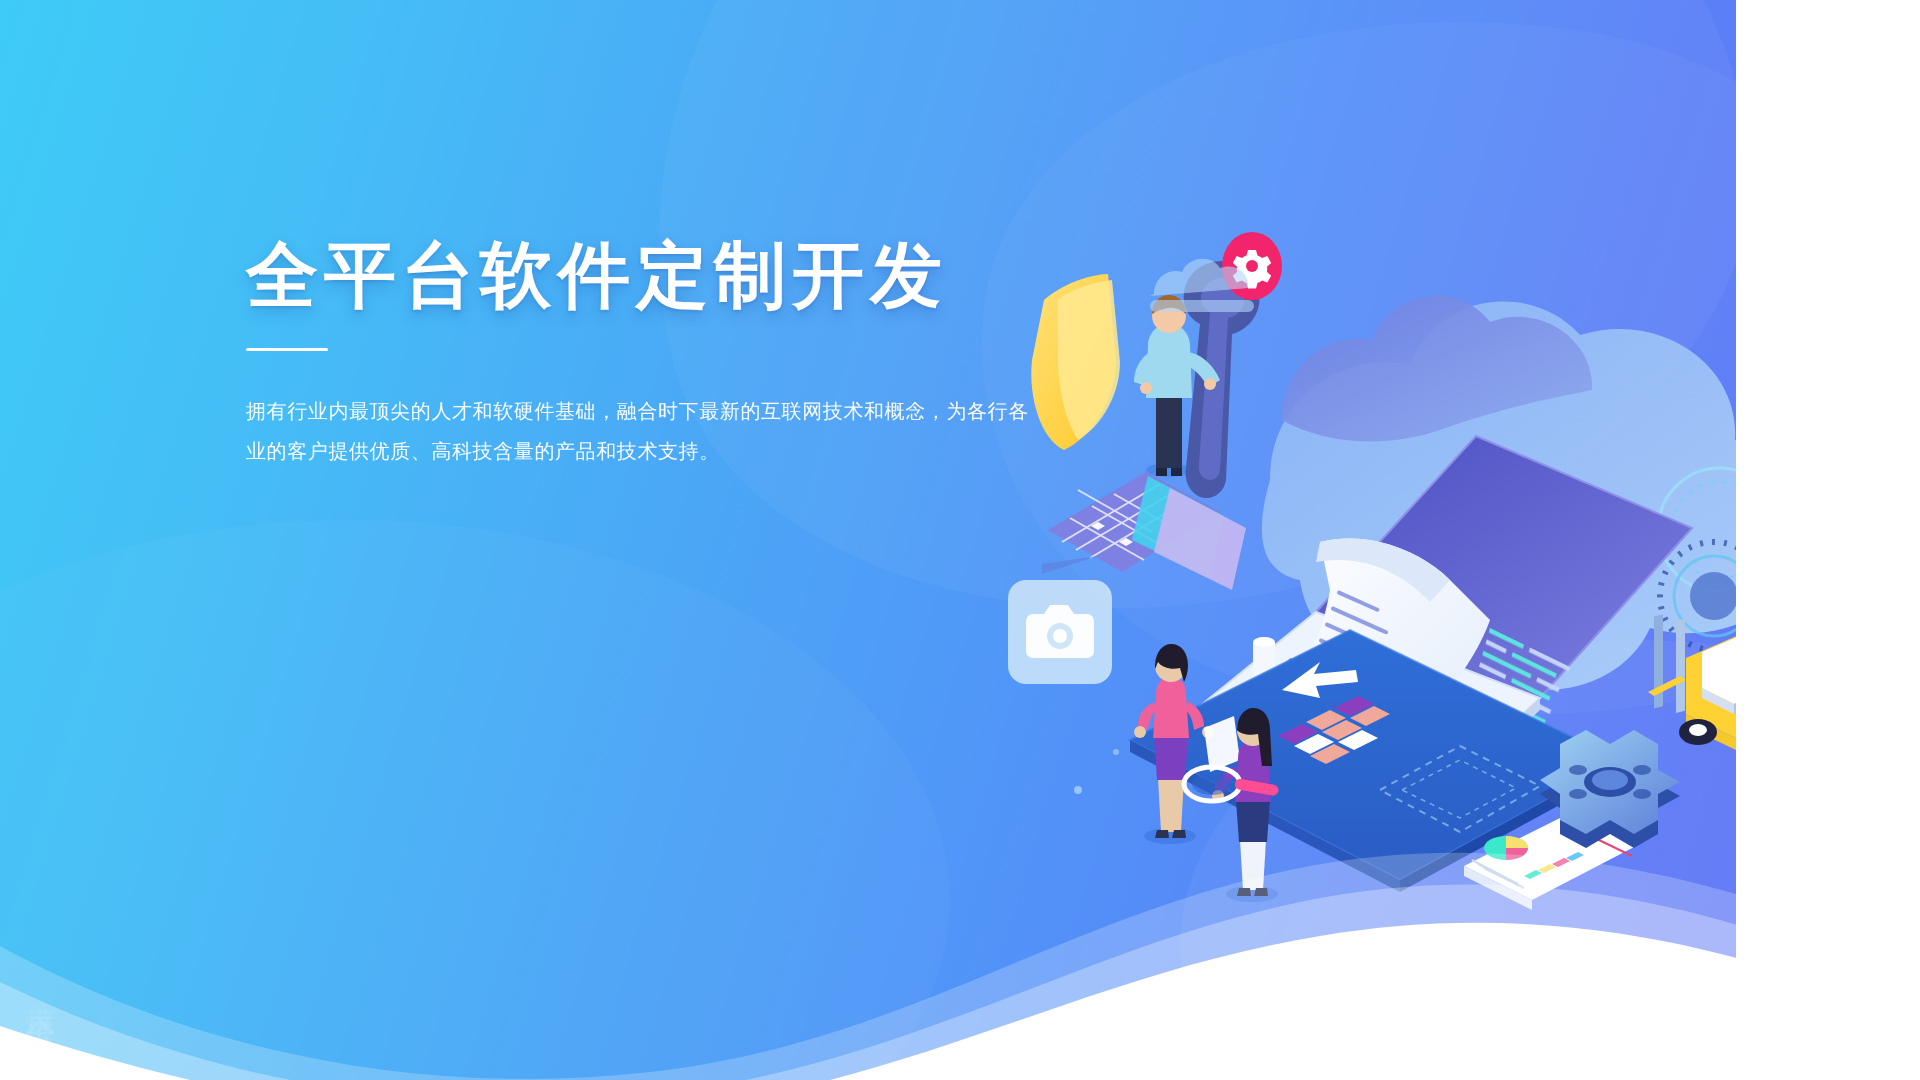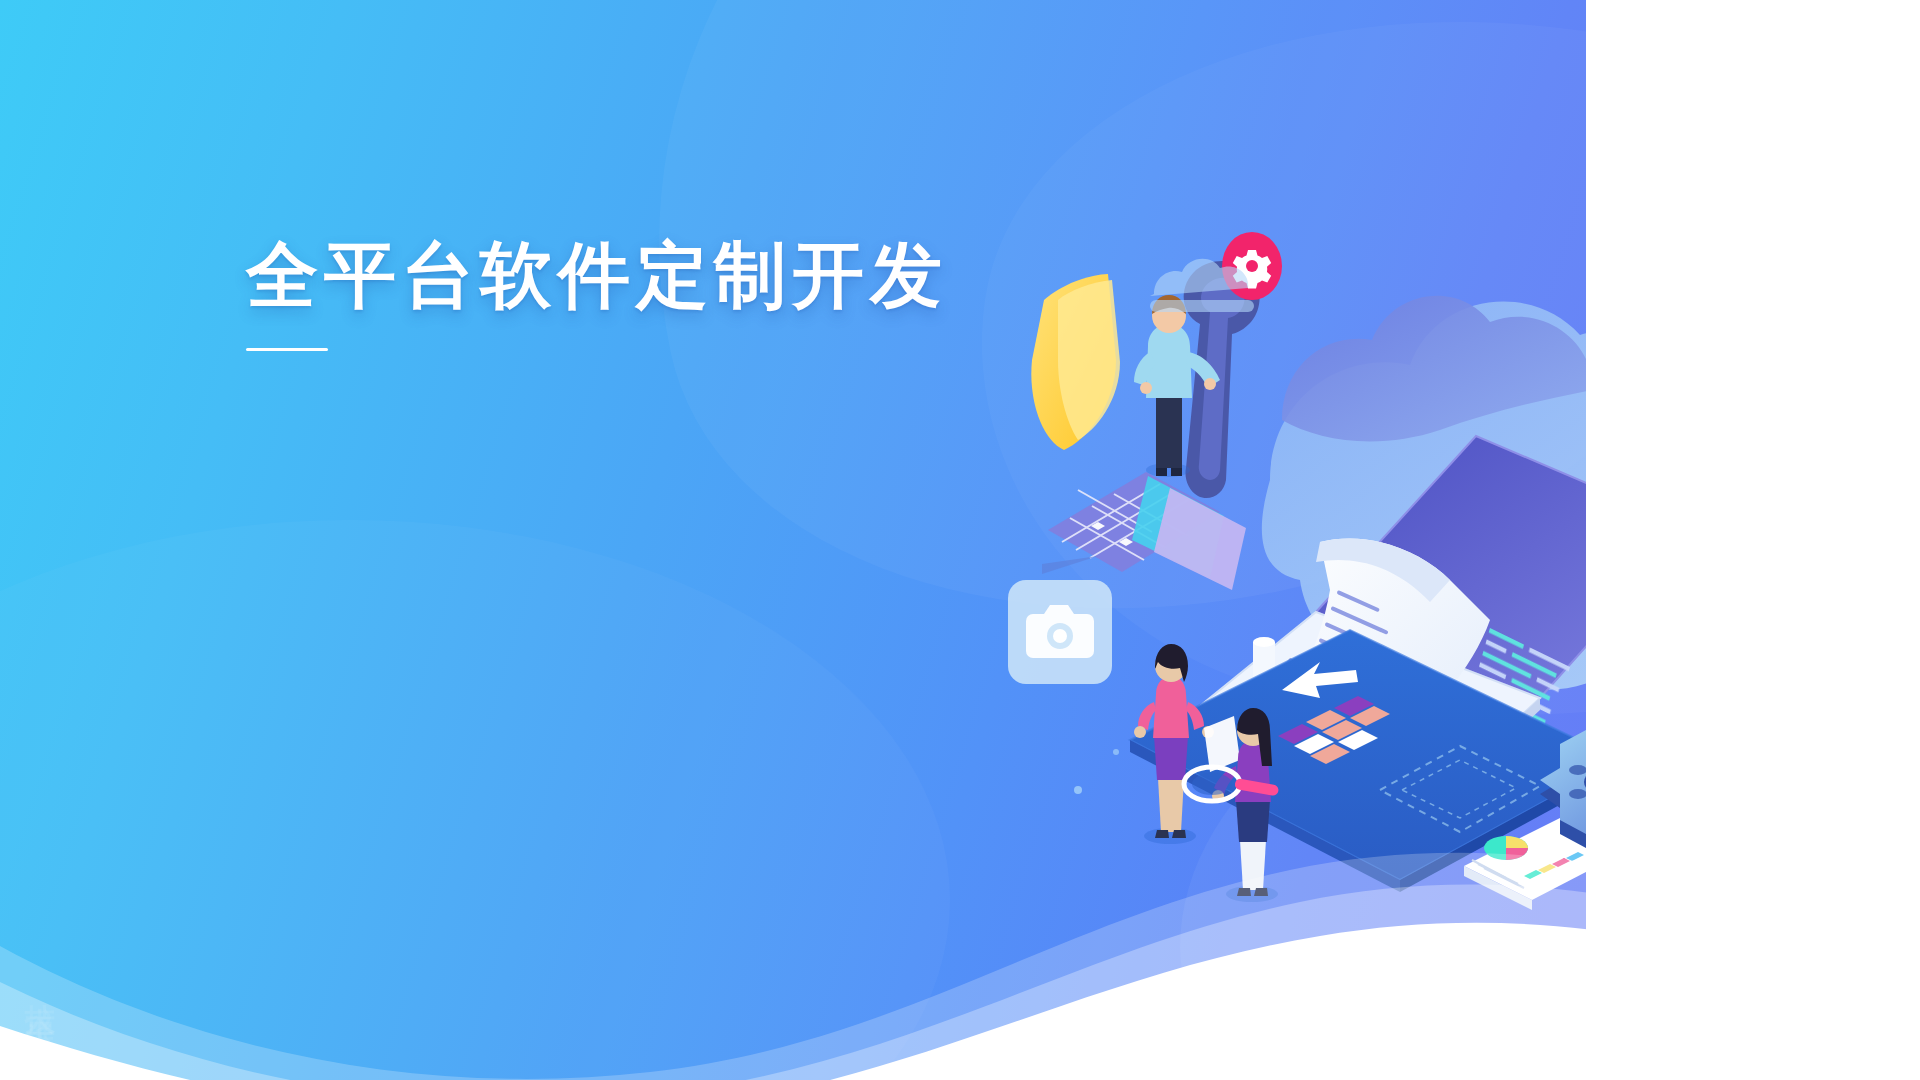--- a/index.html
+++ b/index.html
@@ -3,21 +3,21 @@
 <meta charset="utf-8">
 <style>
   * { margin:0; padding:0; box-sizing:border-box; }
   html, body {
     width:1920px; height:1080px;
     overflow:hidden;
     font-family:"Liberation Sans", sans-serif;
   }
   #banner {
     position:relative;
-    width:1586px; height:1080px;
+    width:1736px; height:1080px;
     background:linear-gradient(107deg, #3ECBF7 0%, #45BDF6 18%, #4BA6F6 42%, #5292F8 63%, #5A80F7 82%, #5E75F6 100%);
     overflow:hidden;
   }
 
   
   .bg-swoosh { position:absolute; pointer-events:none; }
 
   .swoosh-a {
     left:640px; top:-300px; width:1100px; height:900px;
     background:rgba(255,255,255,0.045);
@@ -494,20 +494,21 @@
         <circle cx="58" cy="640" r="4" fill="#BFEAFA" opacity="0.6"></circle>
         <circle cx="96" cy="602" r="3" fill="#BFEAFA" opacity="0.5"></circle>
       </g>
 
     </svg>
   </div>
 
   <div class="copy">
     <h1 class="headline">全平台软件定制开发</h1>
     <div class="rule"></div>
+    <p class="body-copy">拥有行业内最顶尖的人才和软硬件基础，融合时下最新的互联网技术和概念，为各行各业的客户提供优质、高科技含量的产品和技术支持。</p>
   </div>
 
   <svg class="waves" viewBox="0 0 1920 330" preserveAspectRatio="none" xmlns="http://www.w3.org/2000/svg">
     <path d="M0 196 C190 300 420 348 650 322 C900 294 1060 168 1290 120
              C1500 76 1720 120 1920 214 L1920 330 L0 330Z" fill="#FFFFFF" opacity="0.22"></path>
     <path d="M0 232 C200 330 430 372 660 344 C910 314 1080 198 1300 152
              C1510 108 1720 150 1920 246 L1920 330 L0 330Z" fill="#FFFFFF" opacity="0.30"></path>
     <path d="M0 276 C220 348 440 392 680 360 C930 326 1090 224 1320 186
              C1530 150 1730 190 1920 272 L1920 330 L0 330Z" fill="#FFFFFF" opacity="1"></path>
   </svg>

